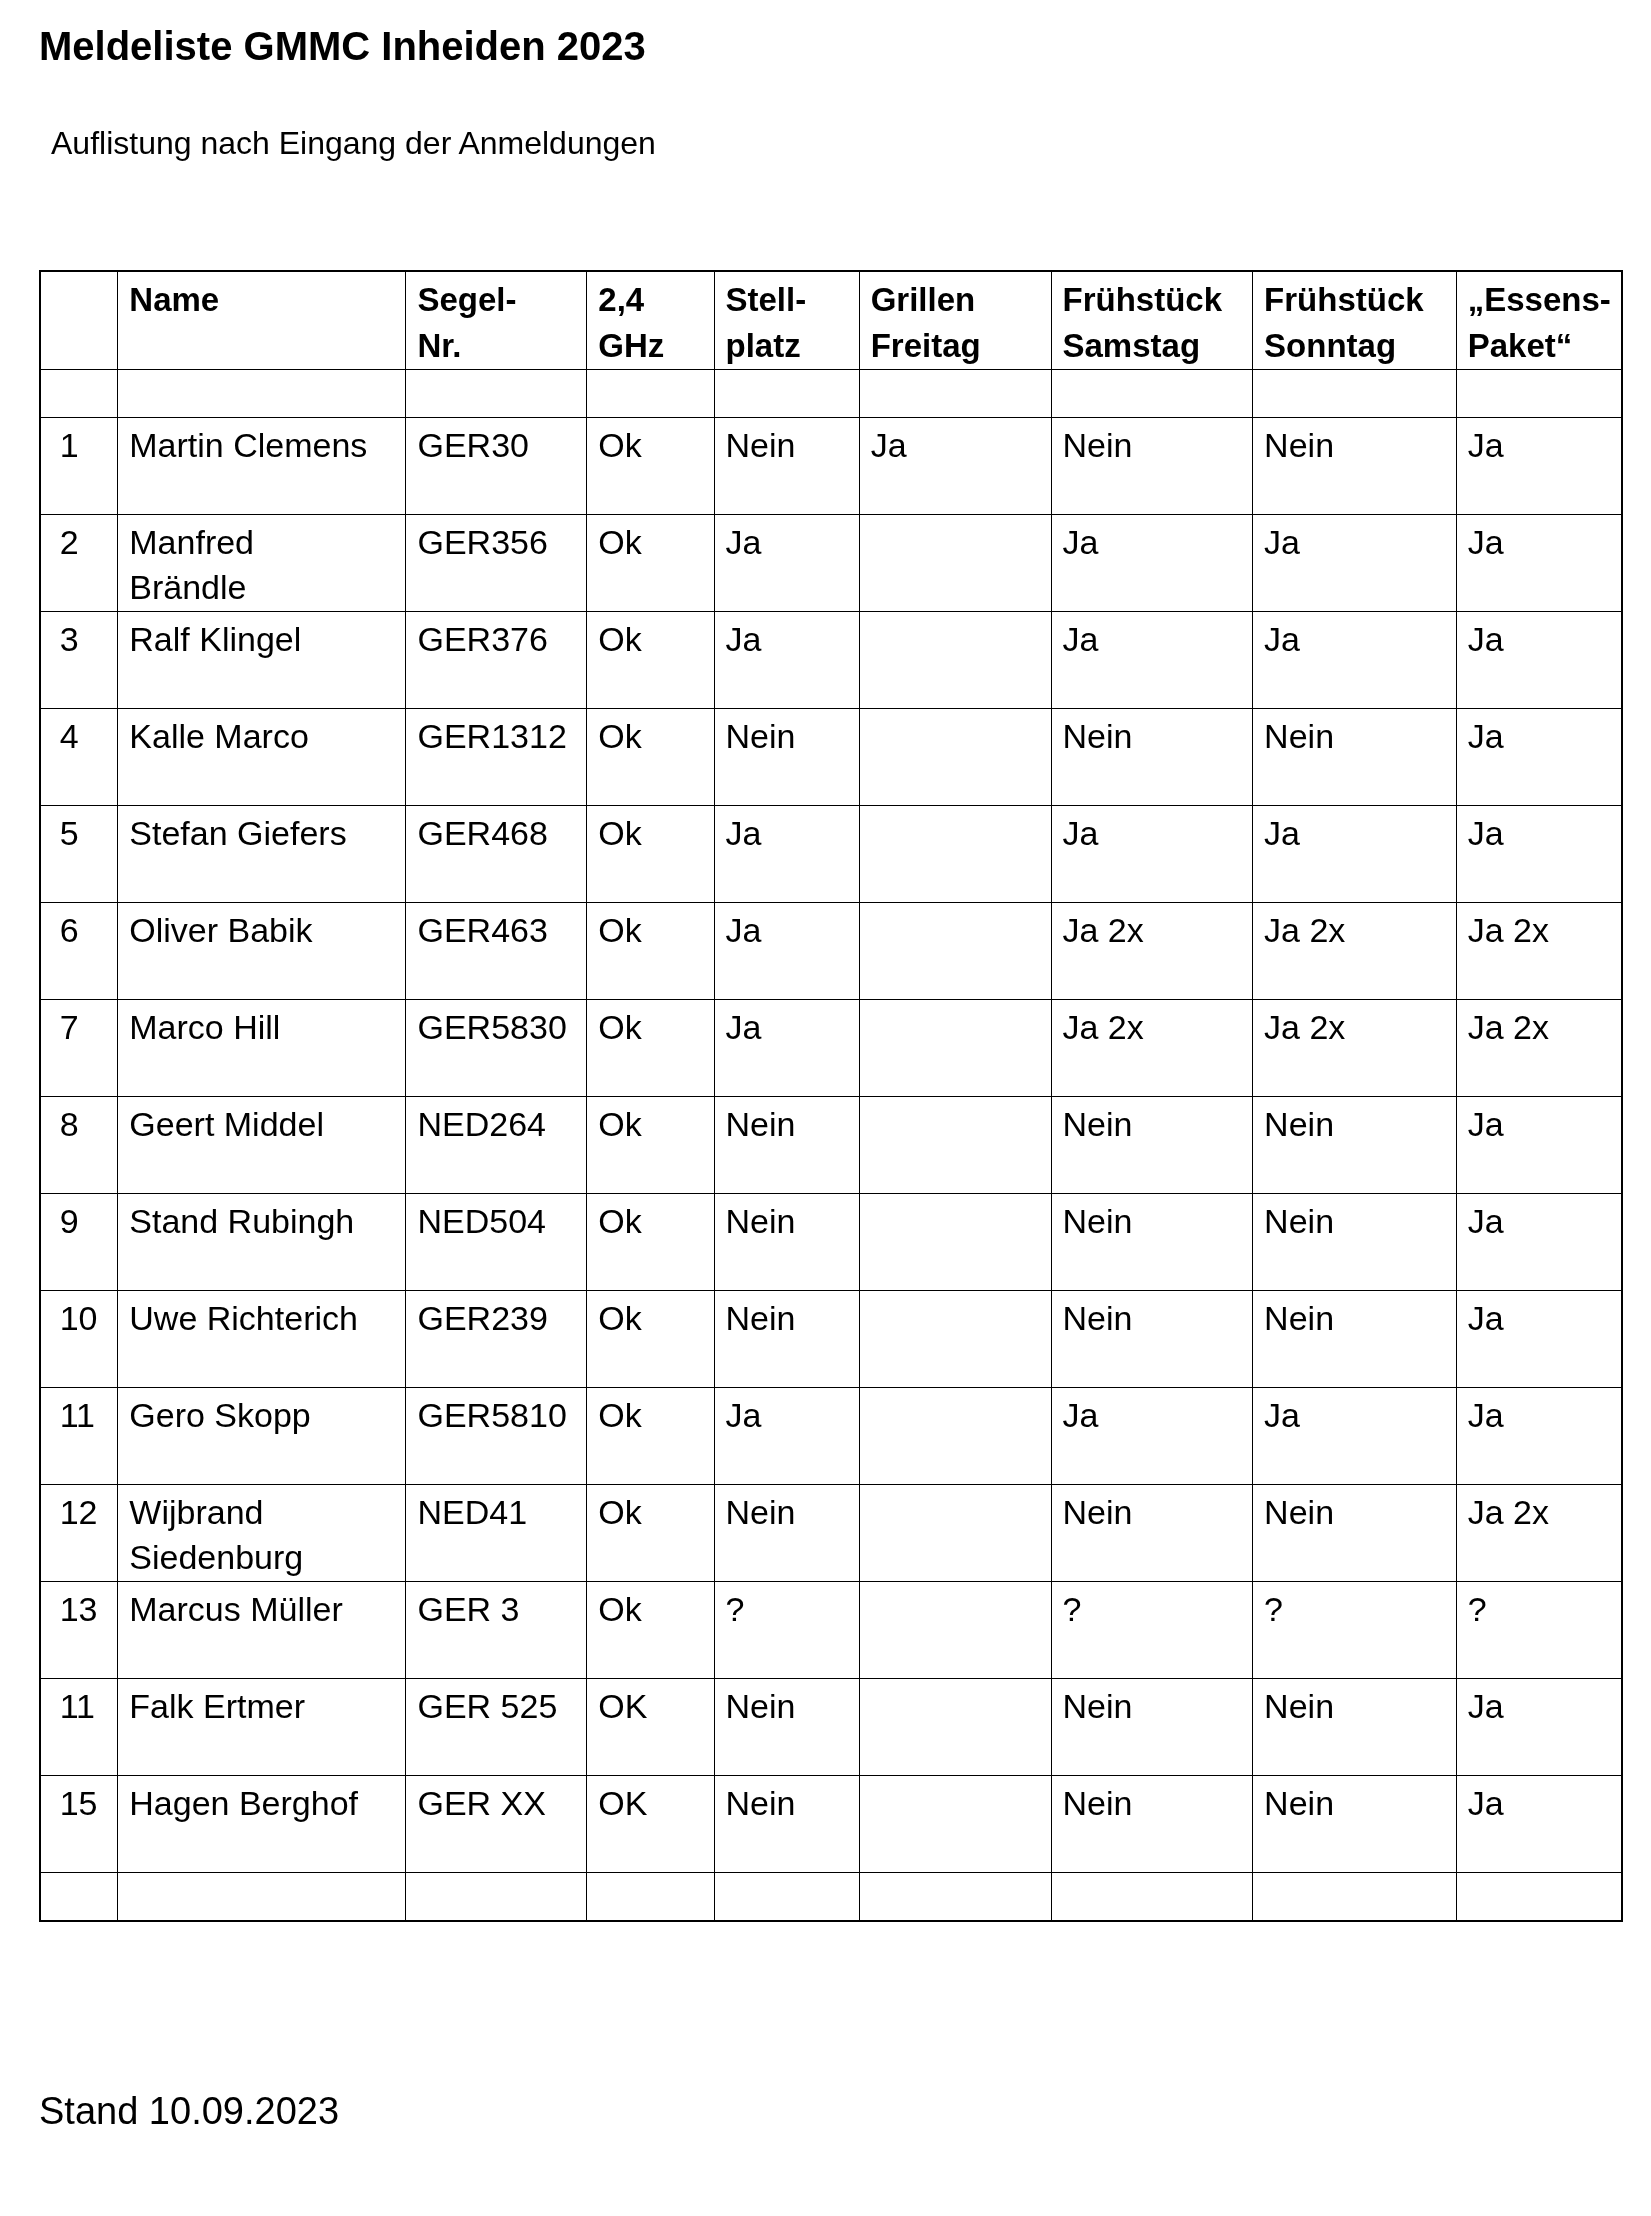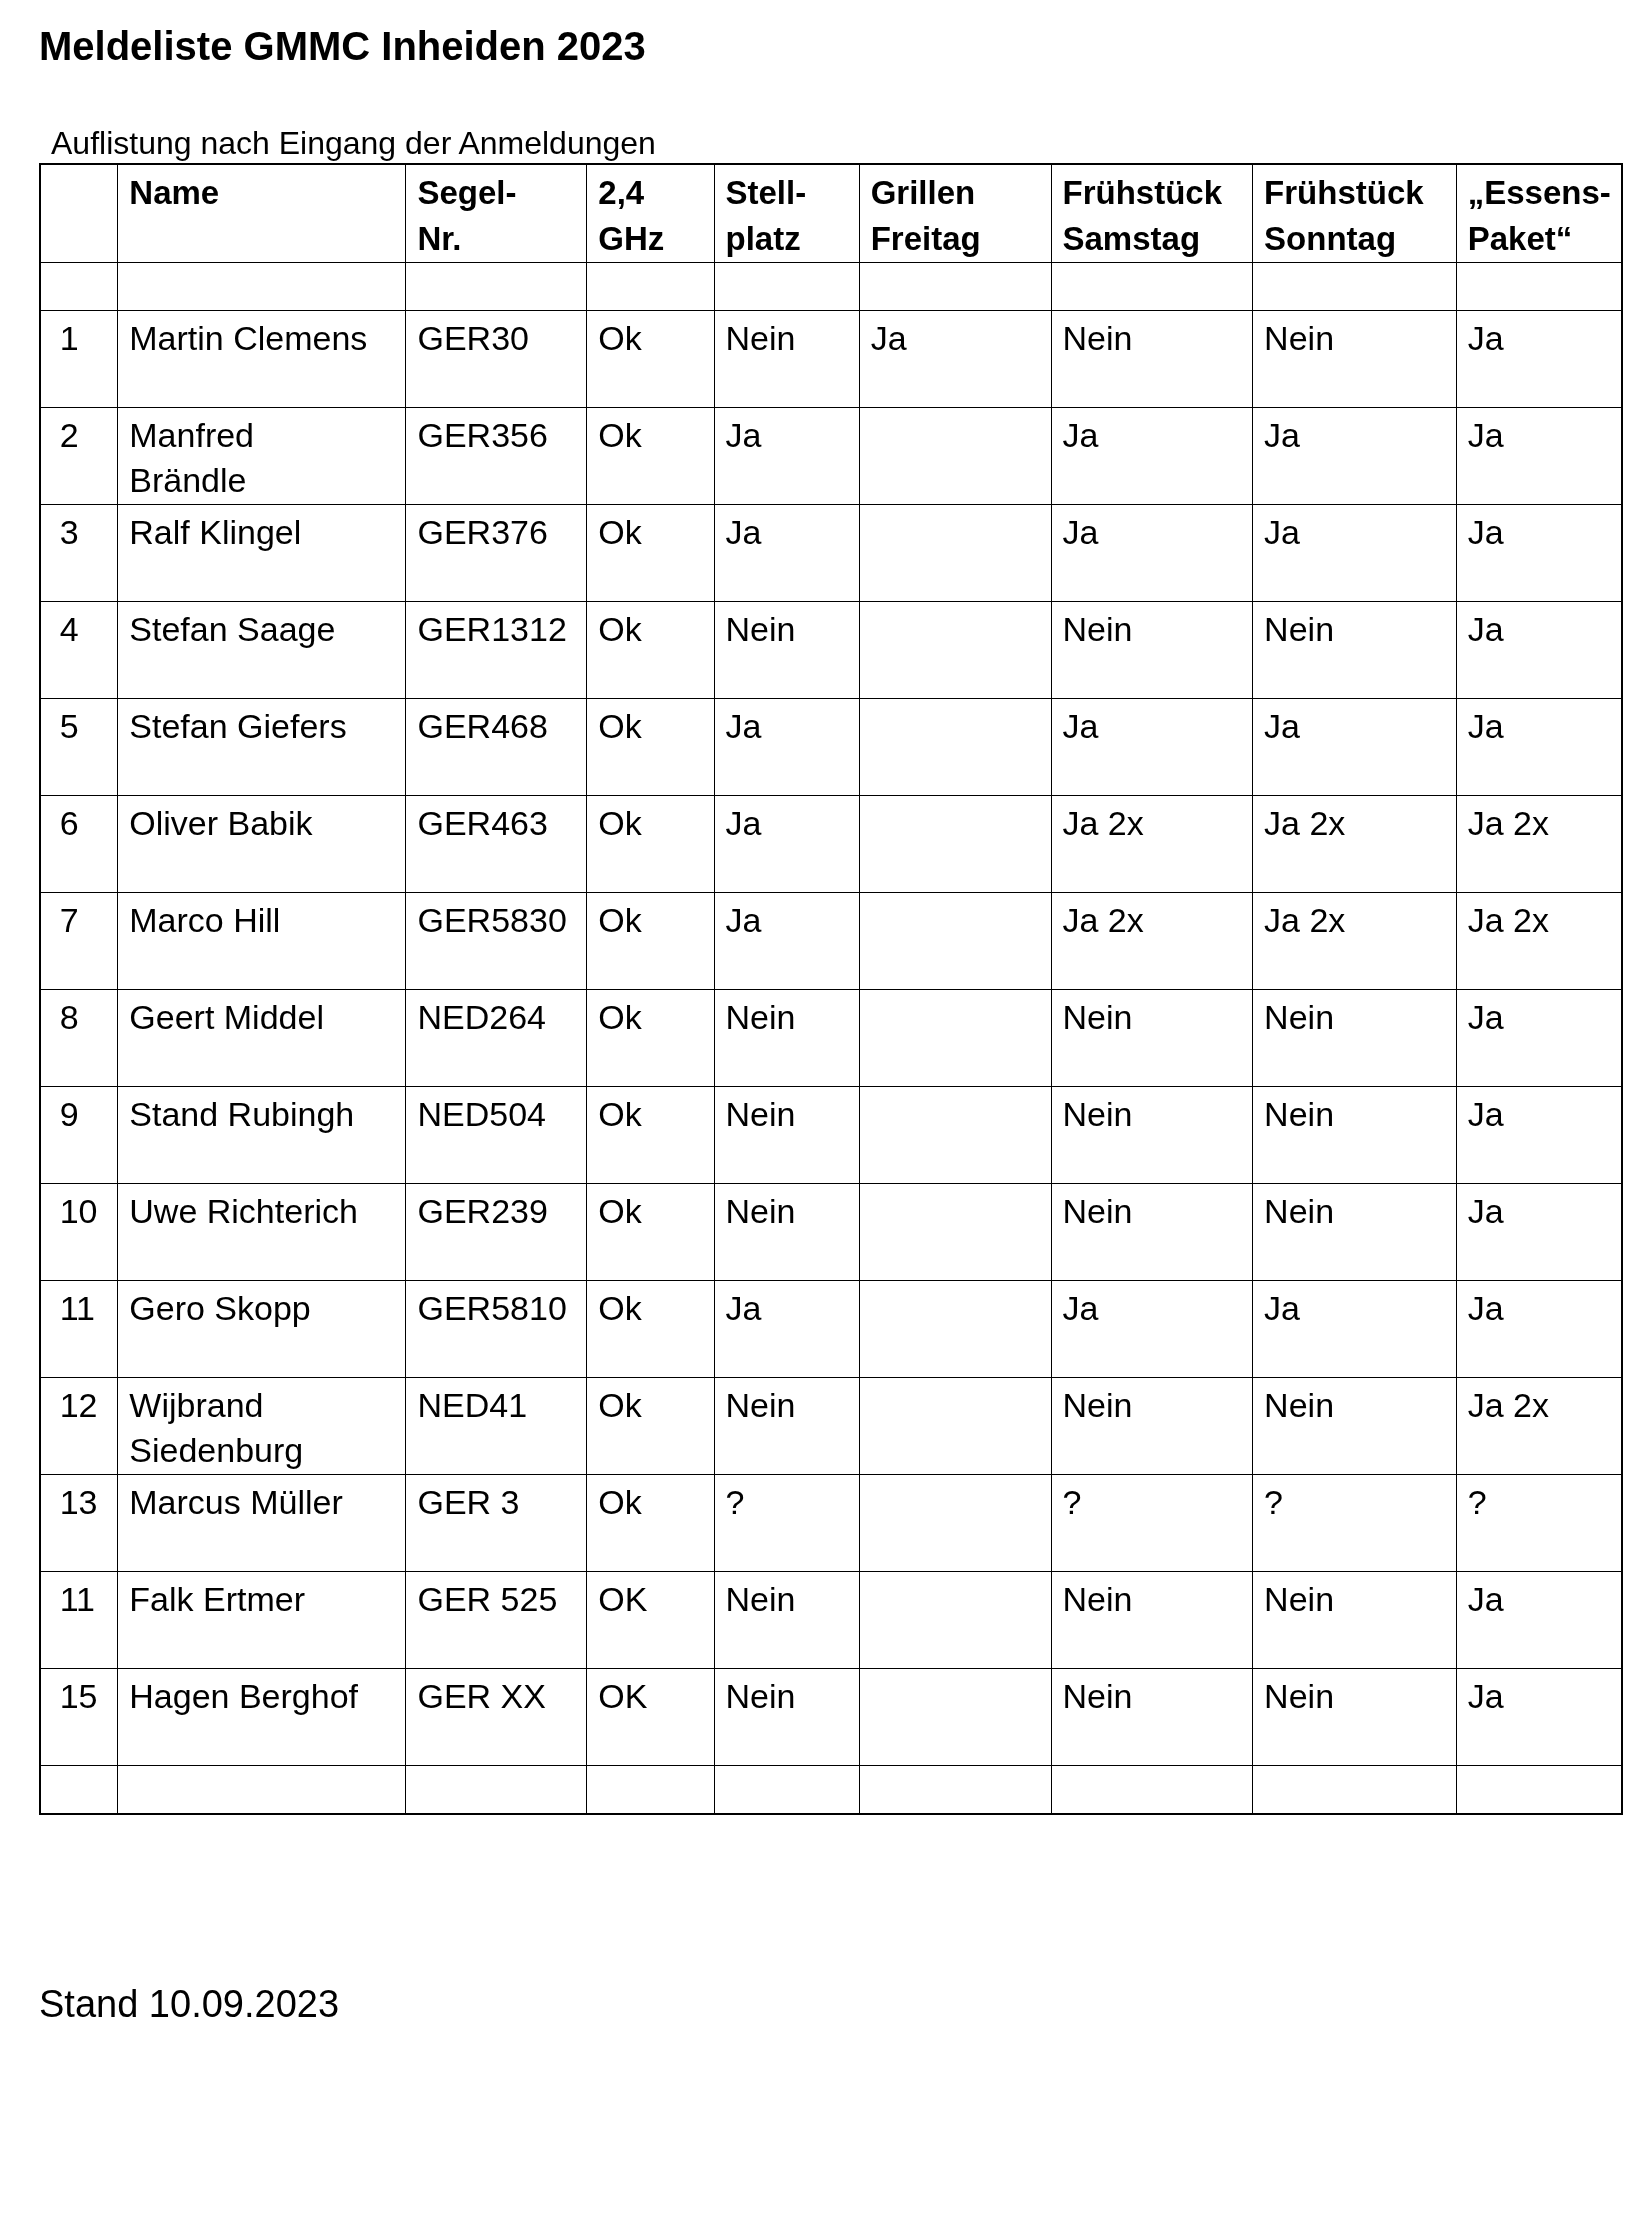--- a/index.html
+++ b/index.html
@@ -31,20 +31,21 @@
   }
   .doc-subtitle {
     margin: 54px 0 0 12px;
     font-size: 32px;
     line-height: 39px;
     font-weight: 400;
   }
   table.reg-table {
     border-collapse: collapse;
     table-layout: fixed;
+    margin-top: 107px;
     border: 2.6px solid #000000;
   }
   .reg-table th,
   .reg-table td {
     border: 1.7px solid #000000;
     vertical-align: top;
     text-align: left;
     padding: 5.1px 10.2px 0 11px;
     white-space: pre-line;
     overflow: hidden;
@@ -162,21 +163,21 @@
           <td>GER376</td>
           <td>Ok</td>
           <td>Ja</td>
           <td></td>
           <td>Ja</td>
           <td>Ja</td>
           <td>Ja</td>
         </tr>
         <tr class="data-row">
           <td>4</td>
-          <td>Stefan Saage</td>
+          <td>Kalle Marco</td>
           <td>GER1312</td>
           <td>Ok</td>
           <td>Nein</td>
           <td></td>
           <td>Nein</td>
           <td>Nein</td>
           <td>Ja</td>
         </tr>
         <tr class="data-row">
           <td>5</td>

